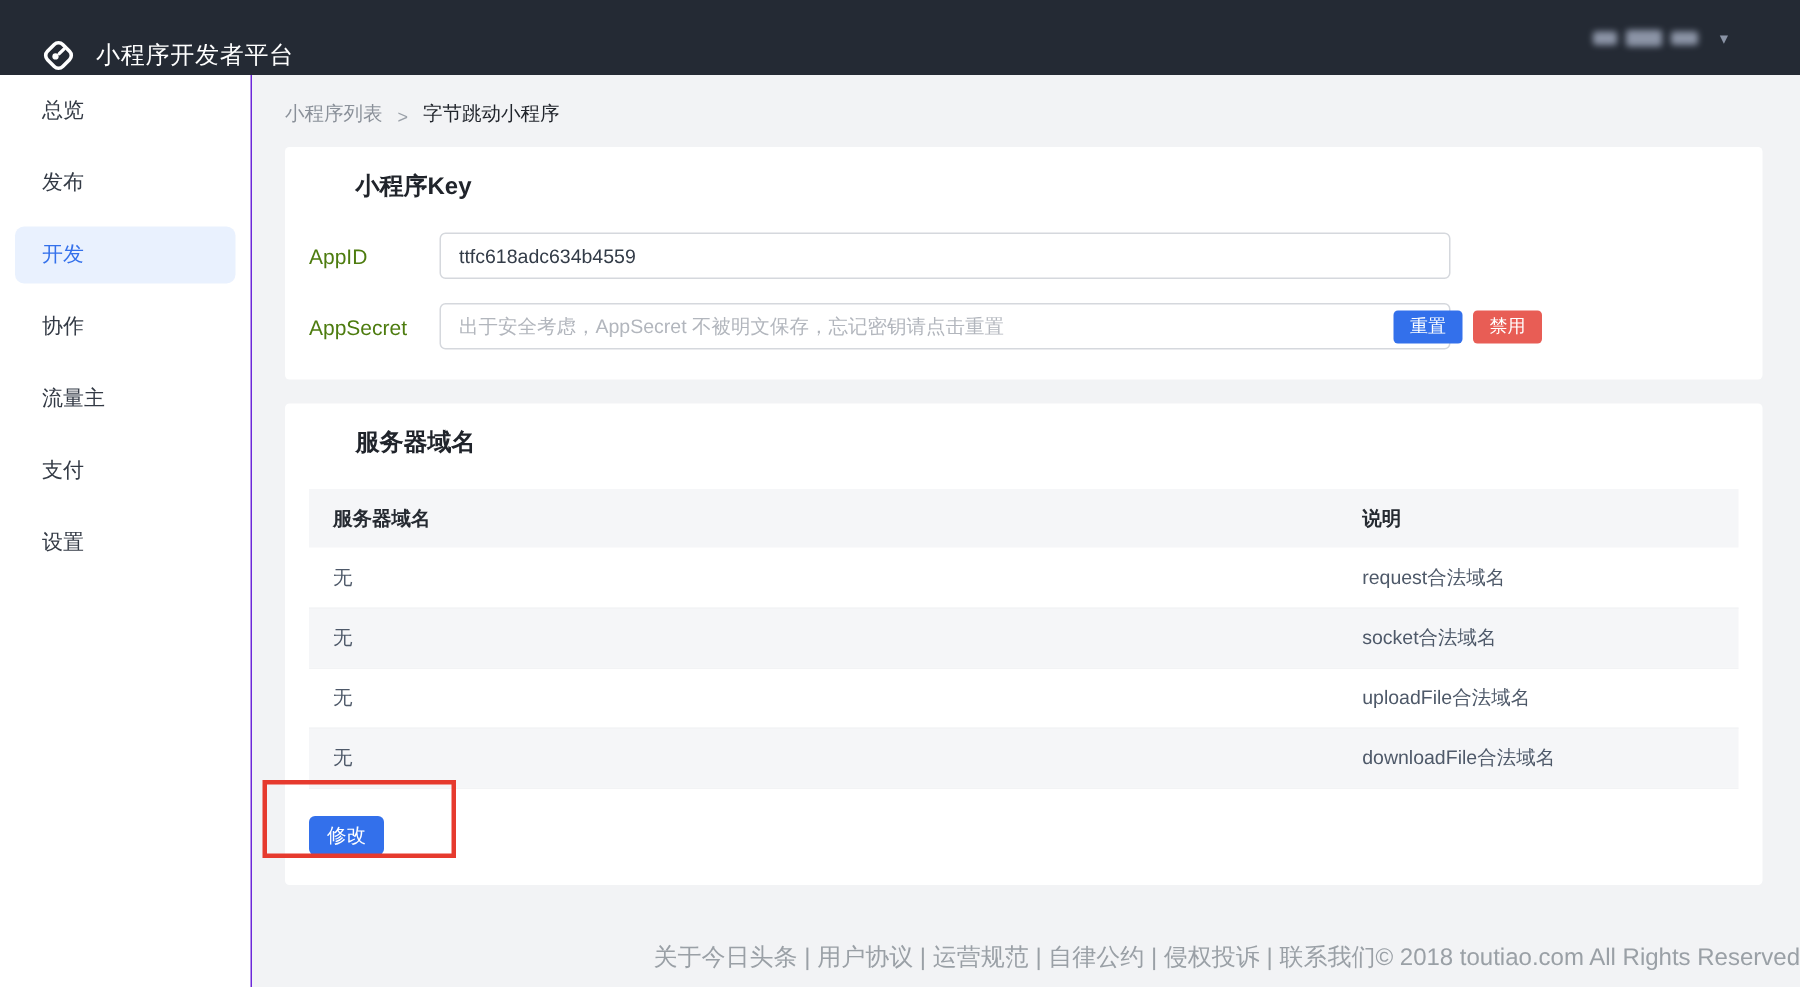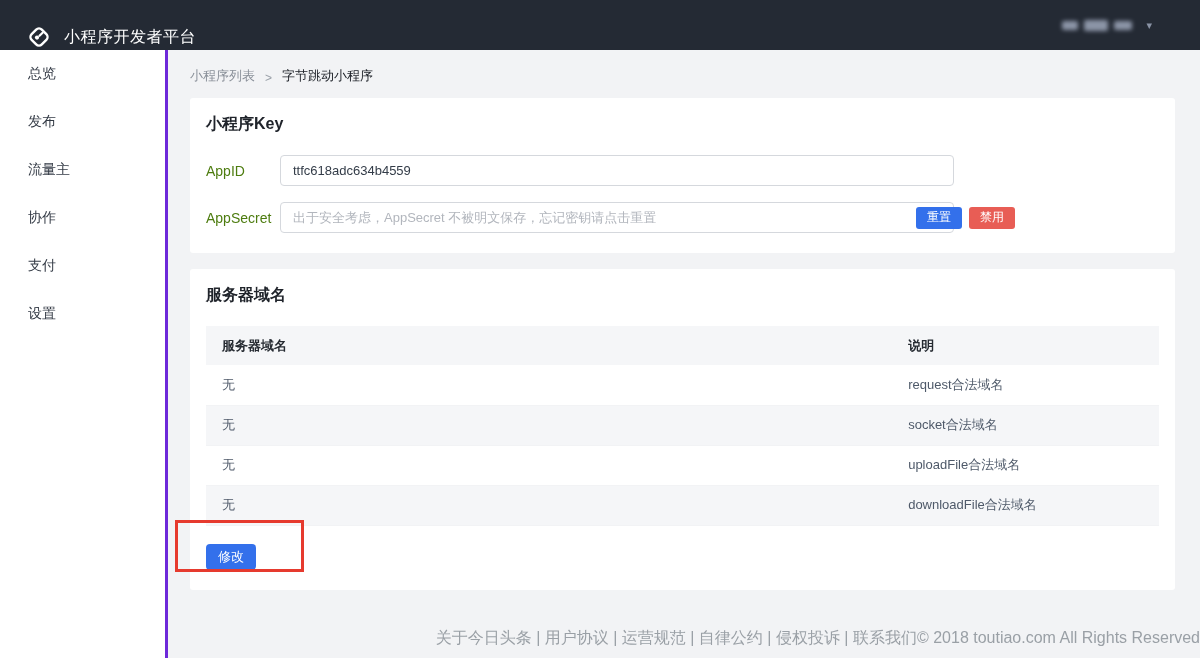--- a/index.html
+++ b/index.html
@@ -13,39 +13,39 @@
   .brand { display:flex; align-items:center; gap:12px;margin-top:24px; }
   .brand-title { color:#ffffff; font-size:16px; letter-spacing:.5px; }
   .logo { width:26px; height:26px; display:block; }
   .user-area { display:flex; align-items:center; gap:6px; padding-right:22px; }
   .redact { display:inline-block; height:9px; border-radius:2px; background:#97a0b3; filter:blur(2px); opacity:.9; }
   .r1 { width:16px; } .r2 { width:24px; height:11px; } .r3 { width:18px; }
   .caret { color:#8a93a5; font-size:11px; margin-left:8px; }
 
   
   .sidebar { position:absolute; top:50px; left:0; width:168px; bottom:0; background:#ffffff;
-             border-right:3px solid #6d28d9; padding-top:5px; z-index:4; }
+             border-right:1px solid #6d28d9; padding-top:5px; z-index:4; }
   .nav-item { height:38px; margin:0 10px 10px 10px; border-radius:6px; display:flex; align-items:center;
               padding-left:18px; font-size:14px; color:#333a45; cursor:pointer; }
   .nav-item.active { background:#e9f1fe; color:#3370eb; }
 
   
   .content { position:absolute; top:50px; left:168px; width:1032px; bottom:0; background:#f2f3f5; overflow:hidden; }
   .breadcrumb { padding:17px 0 13px 22px; font-size:13px; color:#8a9099; display:flex; align-items:flex-end; gap:10px; }
   .breadcrumb .current { color:#20242b; font-weight:normal; }
   .breadcrumb .sep { color:#9aa0a8; font-size:12px; }
 
   .card { background:#ffffff; border-radius:3px; margin:0 25px 16px 22px; padding:16px; }
-  .card-title { font-size:16px; font-weight:600; color:#20242b; margin-bottom:20px; }
+  .card-title { font-size:16px; font-weight:600; color:#20242b; margin-bottom:20px;margin-left:31px; }
 
   
   .form-row { display:flex; align-items:center; margin-bottom:16px; }
   .form-row:last-child { margin-bottom:4px; }
   .form-label { width:74px; font-size:14px; color:#4d7c0f; flex:0 0 74px; }
-  .input-wrap { position:relative; width:742px; }
+  .input-wrap { position:relative; width:742px;margin-left:13px; }
   .text-input { width:674px; height:31px; border:1px solid #d5d8dd; border-radius:4px; background:#fff;
                 padding:0 12px; font-size:13px; color:#333c48; font-family:"Liberation Sans","DejaVu Sans",sans-serif; outline:none; }
   .text-input::placeholder { color:#b2b6bd; }
   .inline-btns { position:absolute; right:7px; top:50%; transform:translateY(-50%); display:flex; gap:7px; }
   .btn-sm { border:none; border-radius:3px; color:#fff; font-size:12px; height:22px; padding:0 11px;
             cursor:pointer; font-family:Liberation Sans, sans-serif; }
   .btn-reset { background:#3370eb; }
   .btn-disable { background:#e85d55; }
 
   
@@ -85,22 +85,23 @@
       <span class="redact r1"></span>
       <span class="redact r2"></span>
       <span class="redact r3"></span>
       <span class="caret">▾</span>
     </div>
   </header>
 
   <aside class="sidebar">
     <div class="nav-item">总览</div>
     <div class="nav-item">发布</div>
+    <div class="nav-item active">开发</div>
+    <div class="nav-item">协作</div>
     <div class="nav-item">流量主</div>
-    <div class="nav-item">协作</div>
     <div class="nav-item">支付</div>
     <div class="nav-item">设置</div>
   </aside>
 
   <main class="content">
 
     <div class="breadcrumb">
       <span>小程序列表</span>
       <span class="sep">&gt;</span>
       <span class="current">字节跳动小程序</span>

